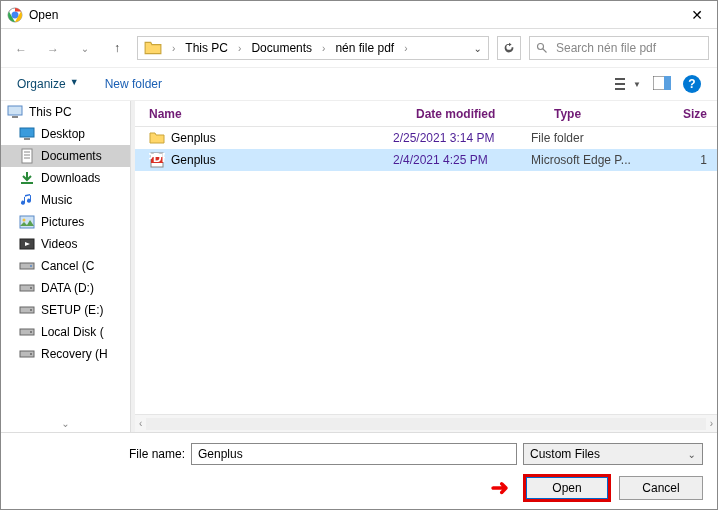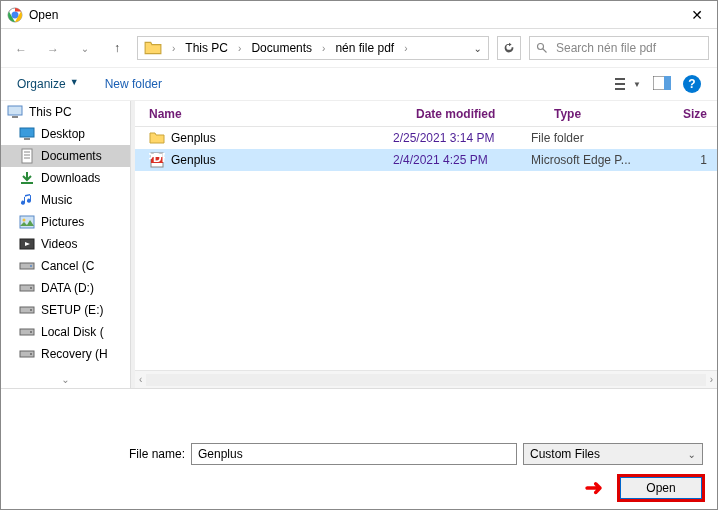--- a/index.html
+++ b/index.html
@@ -54,21 +54,21 @@
 .row .c-date { width: 138px; color: #4c1d95; }
 .row .c-type { width: 106px; color: #444; overflow: hidden; text-overflow: ellipsis; white-space: nowrap; }
 .row .c-size { flex: 1; padding-right: 10px; text-align: right; color: #444; }
 .file-icon { width: 16px; height: 16px; flex-shrink: 0; }
 .hscroll { height: 18px; border-top: 1px solid #e5e5e5; background: #f5f5f5; display: flex; align-items: center; padding: 0 4px; }
 .hscroll .track { flex: 1; height: 12px; background: #eee; margin: 0 4px; position: relative; }
 .hscroll .arrow { color: #888; font-size: 10px; }
 
 
 .bottom { border-top: 1px solid #ddd; padding: 10px 14px 8px 14px; display: flex; flex-direction: column; gap: 10px; }
-.filename-row { display: flex; align-items: center; gap: 6px; margin-top: 44px; }
+.filename-row { display: flex; align-items: center; gap: 6px; }
 .filename-row label { text-align: right; width: 170px; }
 .filename-row input { flex: 1; height: 22px; border: 1px solid #888; padding: 0 6px; }
 .filetype { width: 180px; height: 22px; border: 1px solid #888; background: #efefef; display: flex; align-items: center; padding: 0 6px; justify-content: space-between; }
 .buttons-row { display: flex; justify-content: flex-end; align-items: center; gap: 10px; }
 .arrow-annot { color: #e00; font-size: 22px; font-weight: bold; margin-right: 6px; }
 .btn { width: 84px; height: 24px; border: 1px solid #999; background: #efefef; display: flex; align-items: center; justify-content: center; }
 .btn.open { outline: 3px solid #d00; outline-offset: -1px; border: 2px solid #0066cc; }
 
 
 .svg { display: block; }
@@ -316,14 +316,15 @@
     <label>File name:</label>
     <input type="text" value="Genplus" style="">
     <div class="filetype">
       <span>Custom Files</span>
       <span style="font-size:10px;color:#555">⌄</span>
     </div>
   </div>
   <div class="buttons-row">
     <span class="arrow-annot">➜</span>
     <div class="btn open">Open</div>
+    <div class="btn">Cancel</div>
   </div>
 </div>
 
 </body></html>

